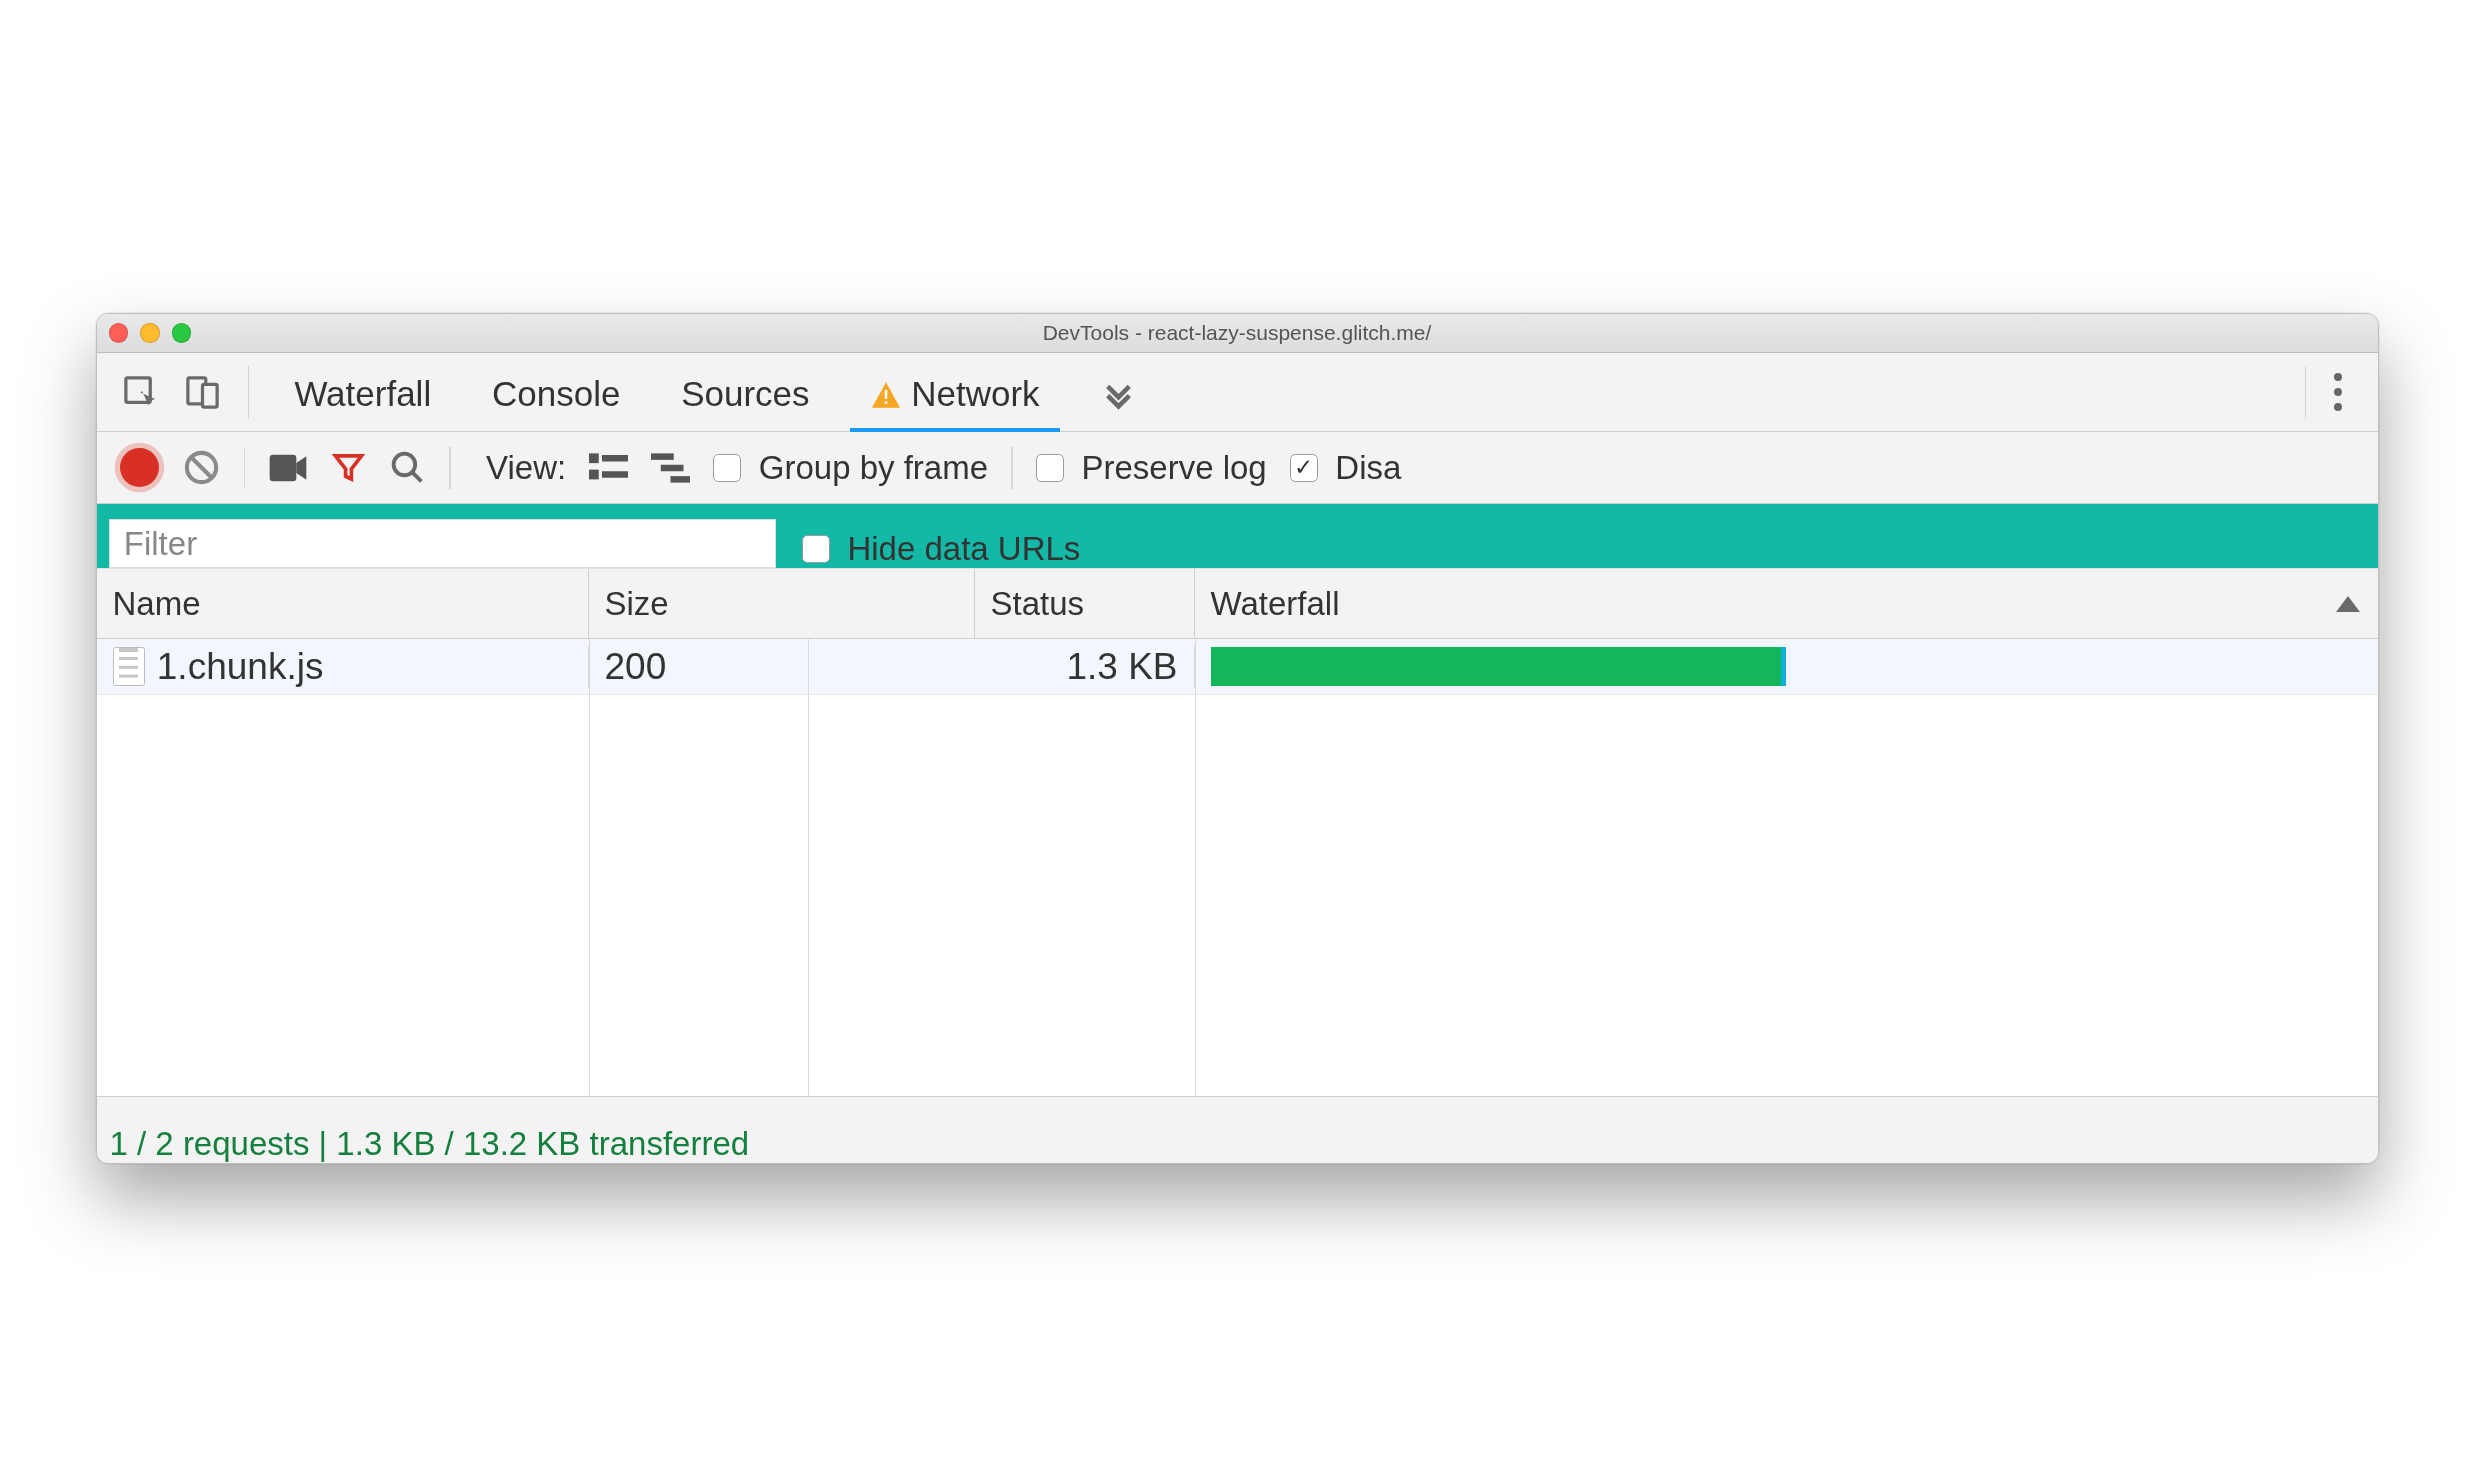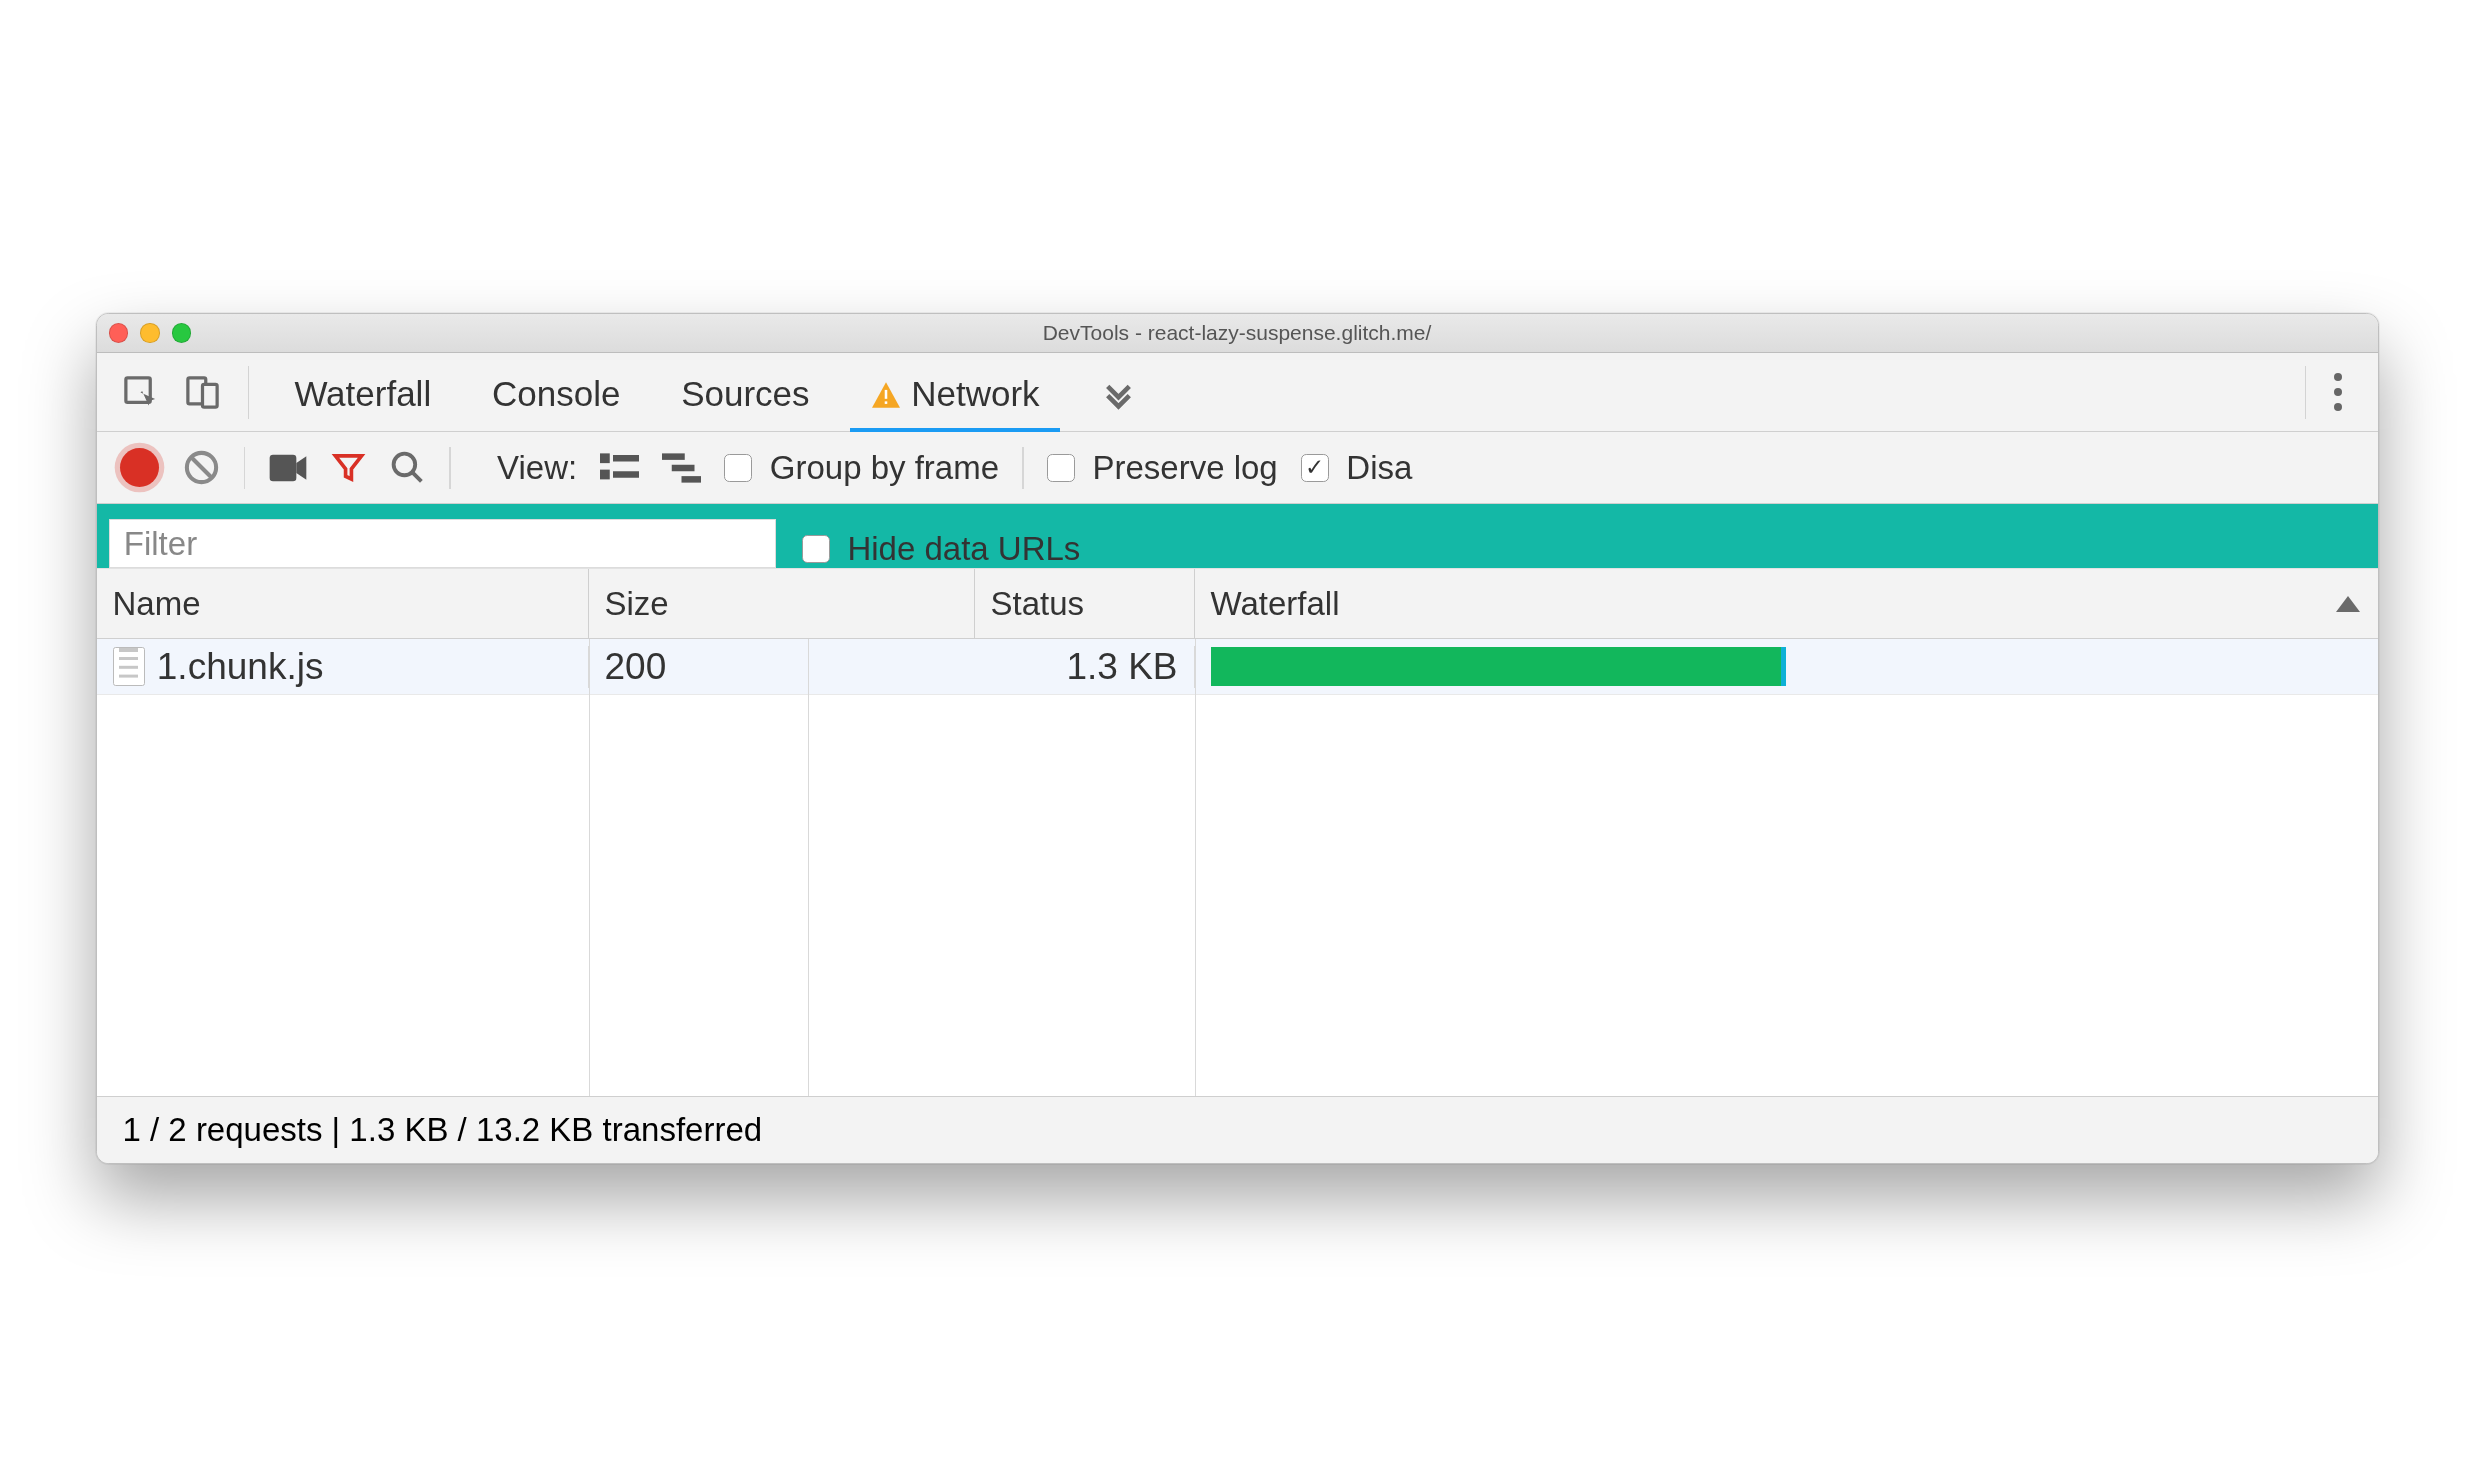--- a/index.html
+++ b/index.html
@@ -96,21 +96,21 @@
     white-space:nowrap;
   }
   .record-dot {
     width:39px; height:39px; border-radius:50%;
     background:#d93025;
     box-shadow: 0 0 0 5.3px rgba(217,48,37,0.25);
   }
   .ban-icon svg, .cam-icon svg, .funnel-icon svg, .search-icon svg,
   .list-icon svg, .tree-icon svg { display:block; }
   .toolbar .sep { width:1.8px; height:42px; background:#d6d6d6; }
-  .viewlabel { color:#333; margin-left:23px; }
+  .viewlabel { color:#333; margin-left:12px; }
   .check {
     width:28px; height:28px; border:1.8px solid #9a9a9a; border-radius:5.3px;
     display:inline-flex; align-items:center; justify-content:center; background:#fff;
     margin-right:8.8px;
   }
   .check.checked::after {
     content:"✓"; font-size:23px; color:#333; line-height:1;
   }
   .cbwrap { display:flex; align-items:center; gap:8.8px; }
 
@@ -199,24 +199,24 @@
   .tbody .vline { position:absolute; top:0; bottom:0; width:0.9px; background:#d9d9d9; }
   .vline.v1 { left:492px; }
   .vline.v2 { left:711px; }
   .vline.v3 { left:1098px; }
 
   
   .statusbar {
     height: 67px;
     background:#f3f3f3;
     border-top:0.9px solid #cfcfcf;
-    display:flex; align-items:center;
-    padding: 0 26px;
+    display:flex; align-items:flex-end;
+    padding: 0 13px;
     font-size: 33px;
-    color:#000000;
+    color:#15803d;
   }
 
   .icon-svg { color:#6a6a6a; }
   .funnel-icon { color:#d93025; }
   .cam-icon { color:#555; }
 
   .nowrap { white-space:nowrap; overflow:hidden; }
 </style>
 </head>
 <body>

